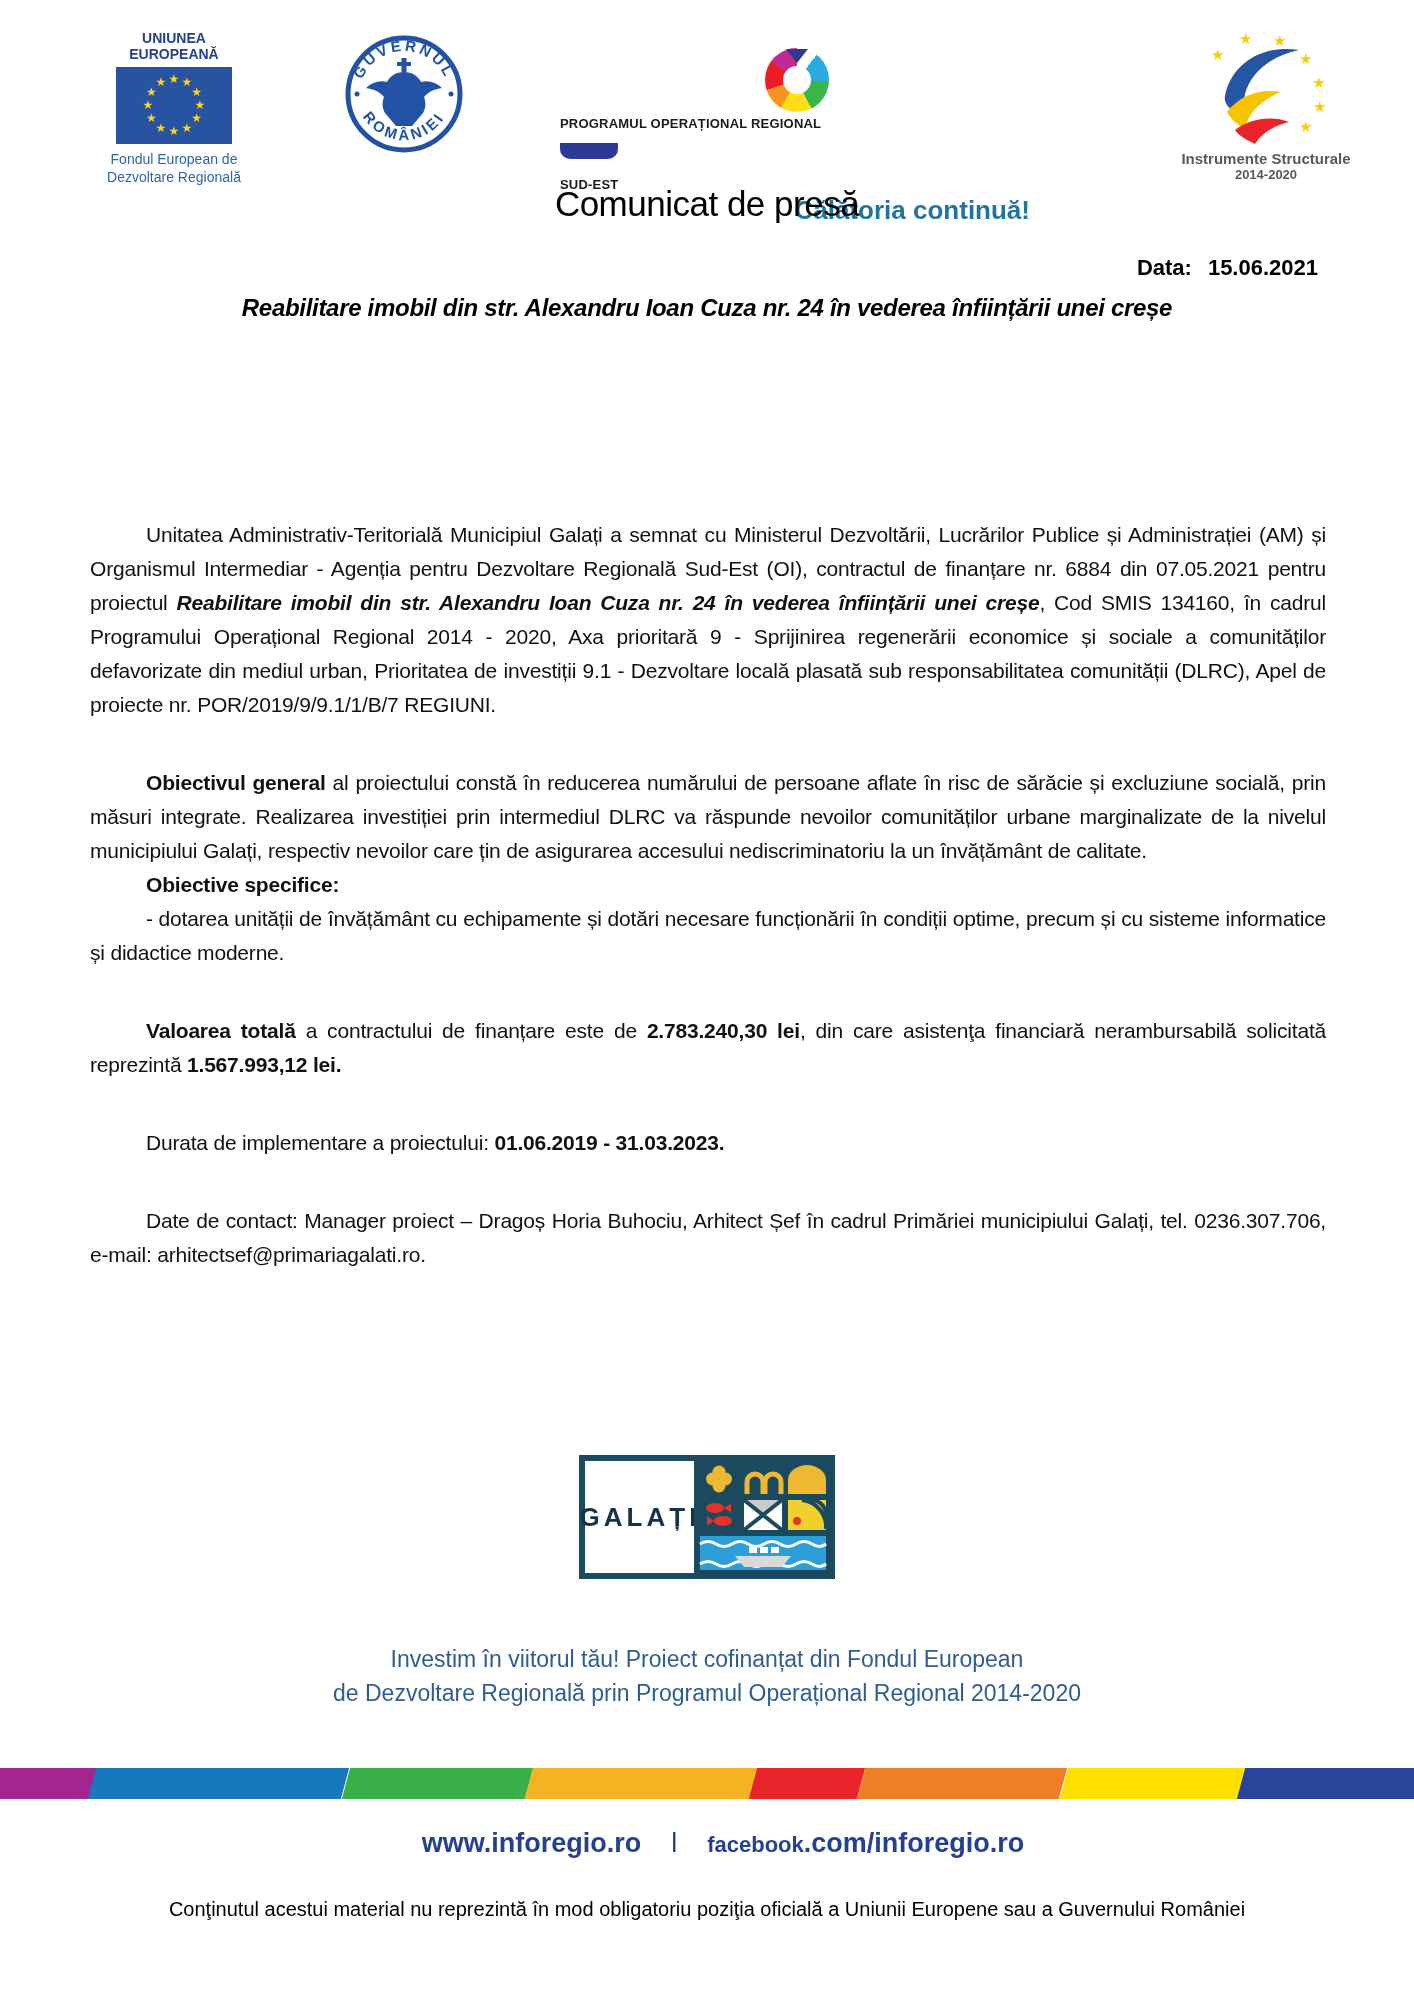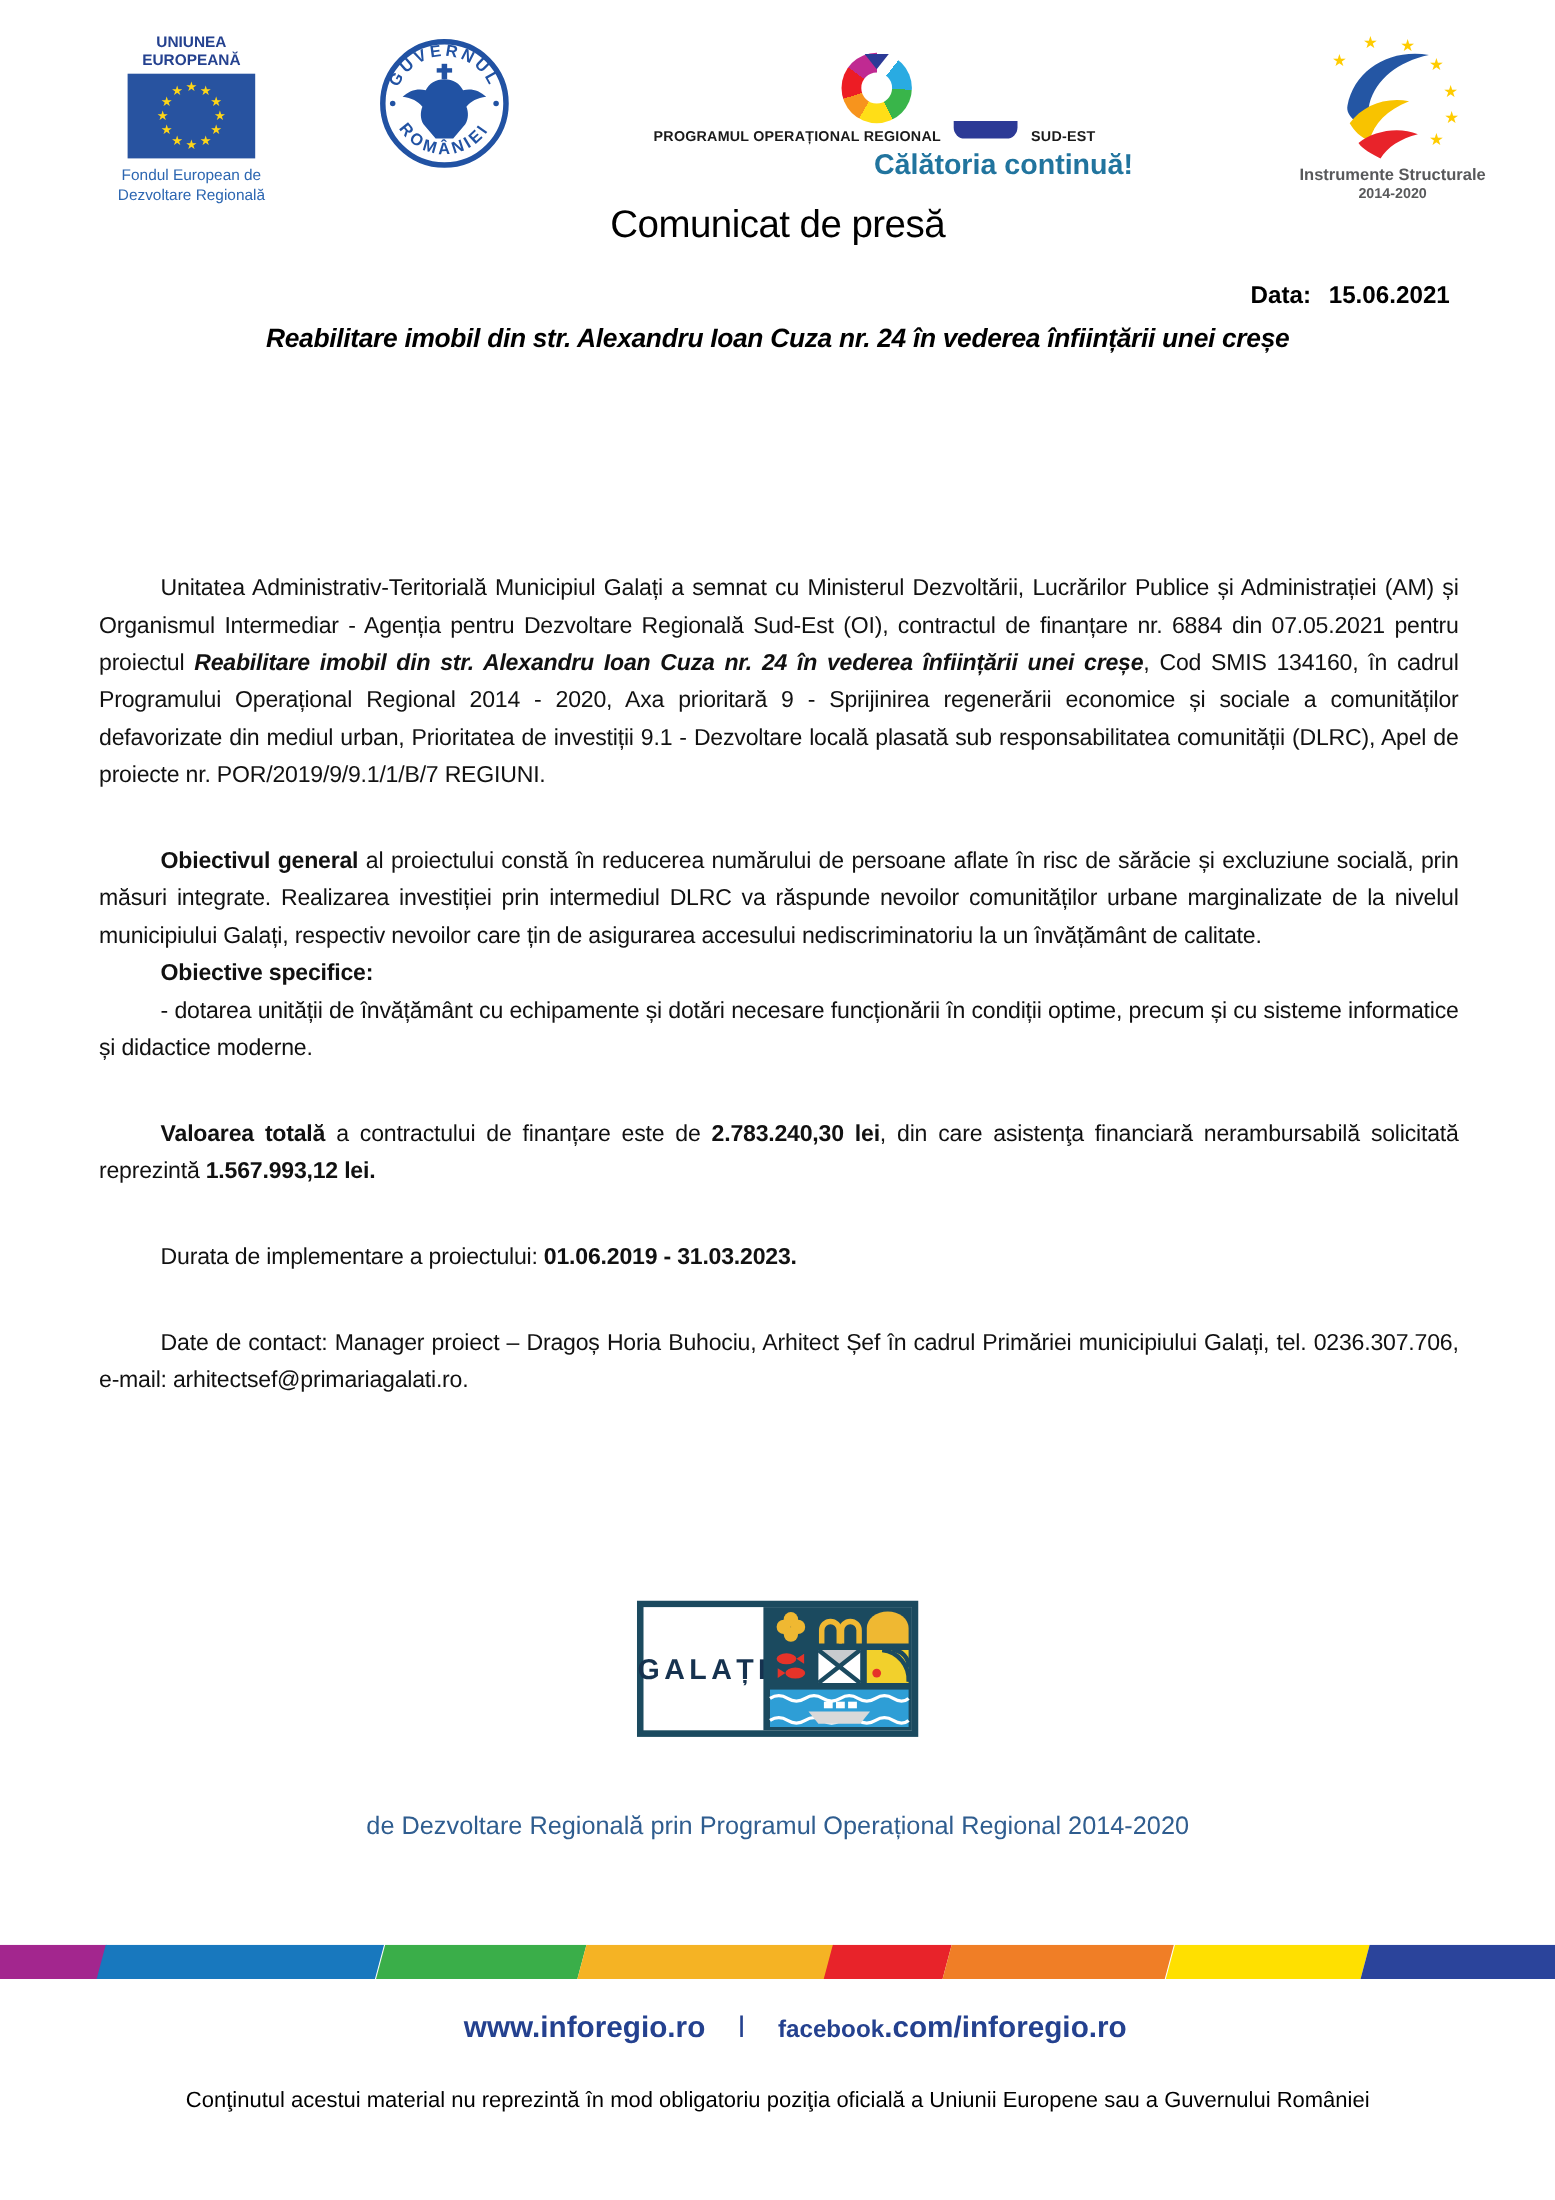--- a/index.html
+++ b/index.html
@@ -17,21 +17,21 @@
 
   .regio-logo{position:absolute;left:560px;top:36px;width:470px;}
   .regio-word{display:flex;justify-content:center;align-items:flex-start;height:84px;}
   .regio-text{font-size:84px;line-height:78px;font-weight:700;color:#2C3A96;letter-spacing:-4px;}
   .regio-o{position:relative;width:64px;height:64px;margin:12px 0 0 4px;border-radius:50%;
     background:conic-gradient(from 38deg,#29ABE2 0deg 55deg,#39B54A 55deg 115deg,#FFDE17 115deg 172deg,
       #F7941D 172deg 214deg,#ED1C24 214deg 268deg,#C02A92 268deg 322deg,#ffffff 322deg 360deg);}
   .regio-o::after{content:"";position:absolute;inset:18px;background:#fff;border-radius:50%;}
   .regio-o::before{content:"";position:absolute;top:1px;left:50%;transform:translateX(-50%);
     border-left:11px solid transparent;border-right:11px solid transparent;border-top:14px solid #2C3A96;z-index:2;}
-  .regio-sub{display:flex;justify-content:center;align-items:flex-start;gap:12px;margin-top:-10px;}
+  .regio-sub{display:flex;justify-content:center;align-items:flex-start;gap:12px;margin-top:-10px;flex-direction:column;}
   .regio-sub-left,.regio-sub-right{font-size:13px;font-weight:700;color:#1A1A1A;letter-spacing:.2px;padding-top:6px;}
   .g-tail{width:58px;height:16px;background:#2C3A96;border-radius:0 0 10px 10px;}
   .regio-tagline{text-align:right;font-size:26px;font-weight:700;color:#21749E;margin-top:3px;padding-left:110px;}
 
   .instr-logo{position:absolute;left:1152px;top:26px;width:228px;text-align:center;}
   .instr-caption1{font-size:15px;font-weight:700;color:#58595B;margin-top:-2px;}
   .instr-caption2{font-size:13px;font-weight:700;color:#58595B;}
 
   
   .doc-title{position:absolute;top:184px;left:0;width:100%;text-align:center;
@@ -191,20 +191,21 @@
         <path d="M121 109 q8 -5 16 0 t16 0 t16 0 t16 0 t16 0 t16 0 t16 0 t14 0" stroke="#fff" stroke-width="3" fill="none"></path>
         <rect x="170" y="92" width="8" height="6" fill="#fff"></rect>
         <rect x="181" y="92" width="8" height="6" fill="#fff"></rect>
         <rect x="192" y="92" width="8" height="6" fill="#fff"></rect>
         <path d="M156 101 h56 l-9 11 h-38 Z" fill="#D9D9D9"></path>
       </g>
     </svg>
   </div>
 
   <div class="investim">
+    <div>Investim în viitorul tău! Proiect cofinanțat din Fondul European</div>
     <div>de Dezvoltare Regională prin Programul Operațional Regional 2014-2020</div>
   </div>
 
   <div class="stripe">
     <div class="stripe-inner">
         <div class="stripe-seg" style="background: rgb(163, 38, 142); width: 9%;"></div>
         <div class="stripe-seg" style="background: rgb(24, 120, 190); width: 16.9%;"></div>
         <div class="stripe-seg" style="background: rgb(58, 174, 73); width: 12.2%;"></div>
         <div class="stripe-seg" style="background: rgb(245, 179, 36); width: 15%;"></div>
         <div class="stripe-seg" style="background: rgb(232, 35, 42); width: 7.2%;"></div>

